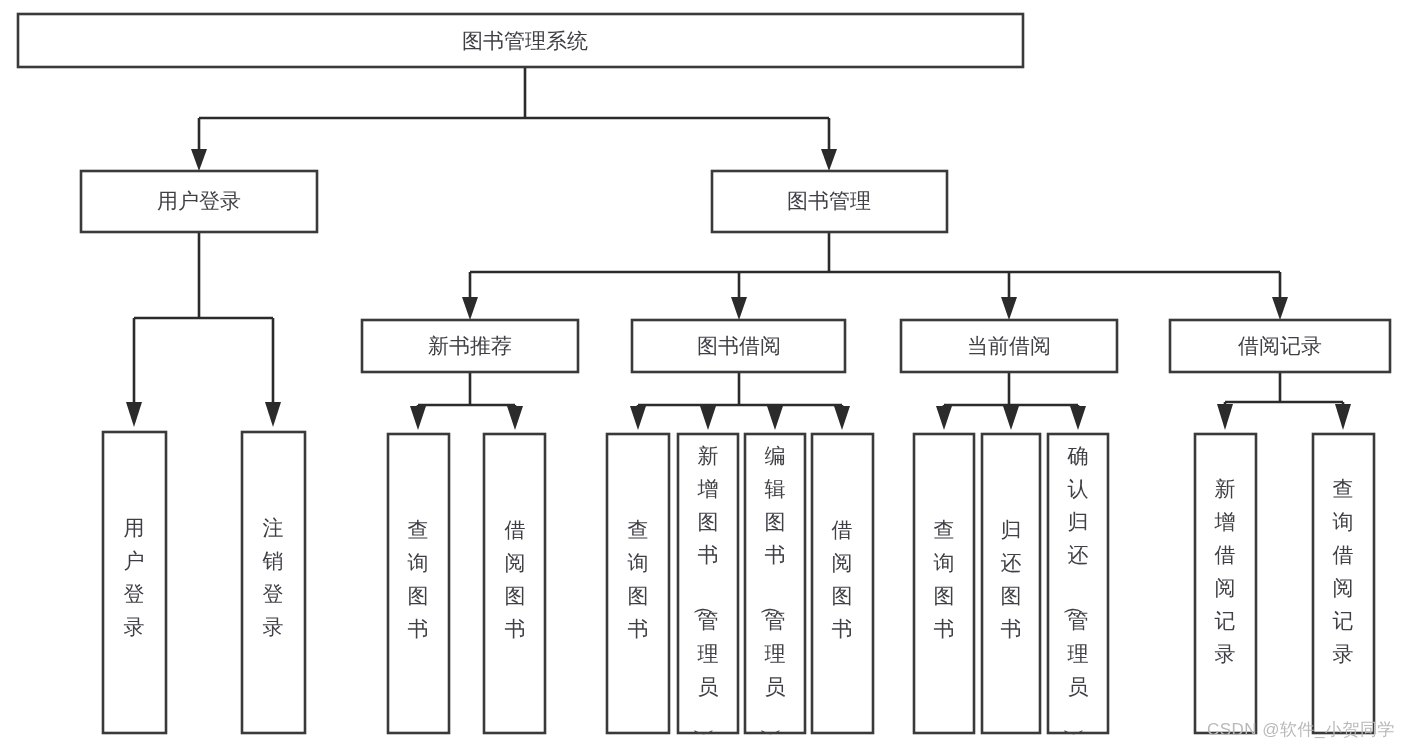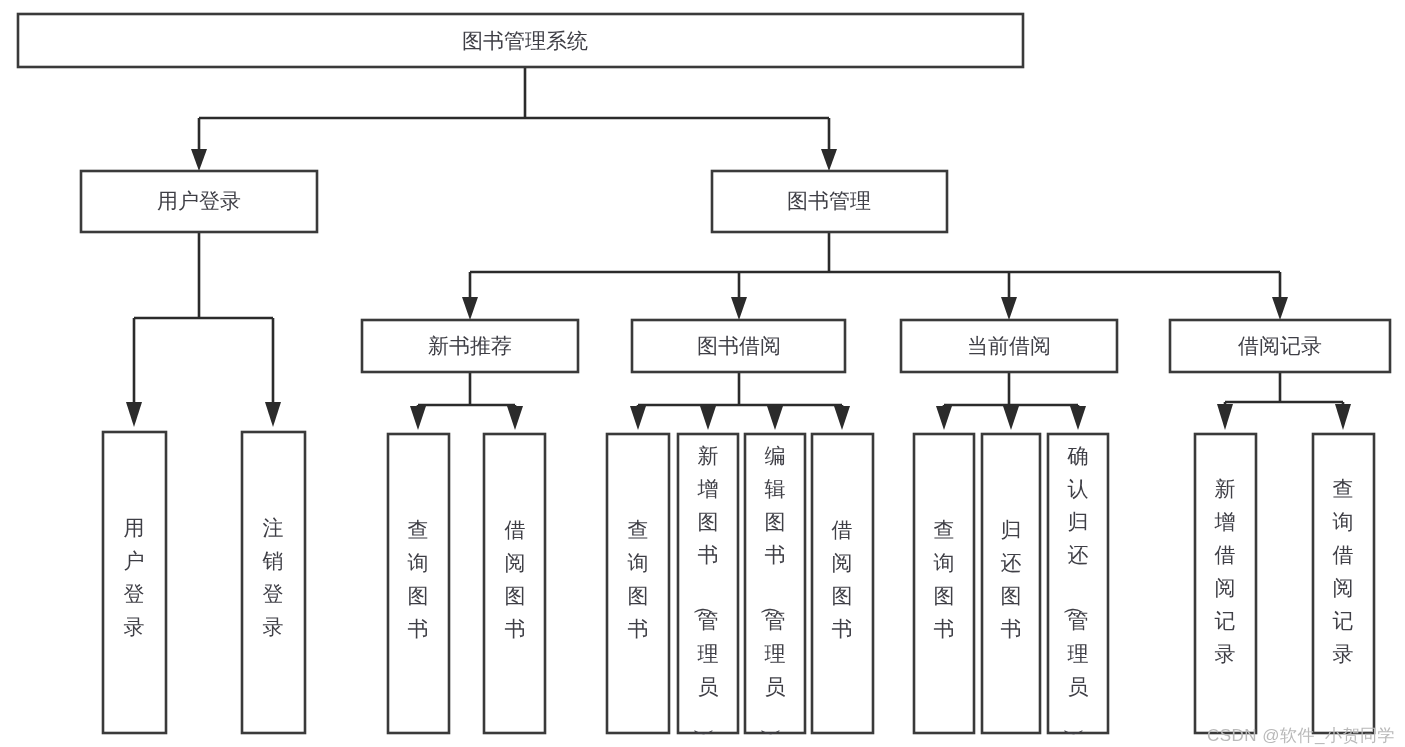--- a/index.html
+++ b/index.html
@@ -26,21 +26,21 @@
   }
   .vert-label{
     fill:#3f3f46;
     font-family:"Liberation Sans","DejaVu Sans",sans-serif;
     font-size:21px;
     text-anchor:middle;
     white-space:pre;
   }
   .watermark{
     position:absolute;
-    right:10px;bottom:0;
+    right:10px;bottom:6px;
     color:#b9b9b9;
     font-size:17px;
     font-family:"Liberation Sans","DejaVu Sans",sans-serif;
     letter-spacing:.5px;
     user-select:none;
     pointer-events:none;
   }
 </style>
 </head>
 <body>

